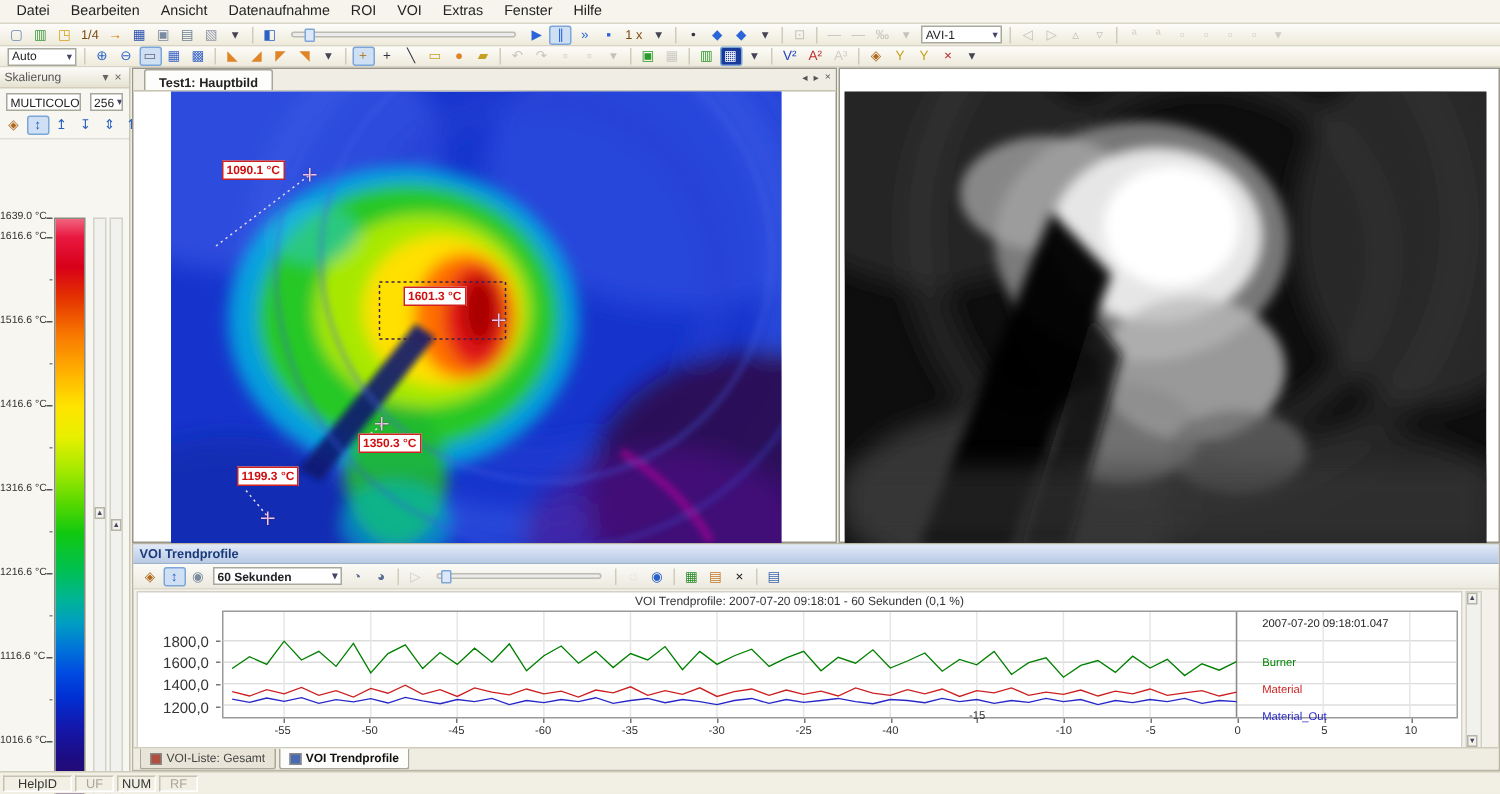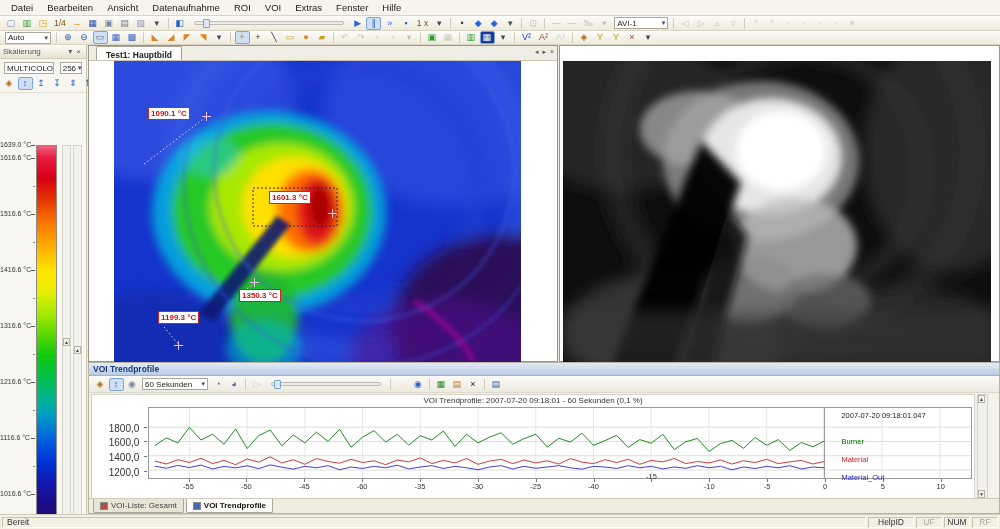--- a/index.html
+++ b/index.html
@@ -374,21 +374,21 @@
 </div>
 
 <div id="trendPanel">
   <div id="trendHdr">
     <span>VOI Trendprofile</span>
   </div>
   <div id="trendTb">
       <span class="tbtn" style="color: rgb(176, 106, 32);">◈</span>
       <span class="tbtn hi" style="color: rgb(42, 96, 192);">↕</span>
       <span class="tbtn" style="color: rgb(122, 138, 160);">◉</span>
-      <span class="tcombo" style="width: 66px;">
+      <span class="tcombo" style="width: 86px; font-weight: bold;">
         <span>60 Sekunden</span>
         <span class="arr">▾</span>
       </span>
       <span class="tbtn" style="color: rgb(90, 106, 144);">◔</span>
       <span class="tbtn" style="color: rgb(90, 106, 144);">◕</span>
       <span class="tsep"></span>
       <span class="tbtn off" style="color: rgb(136, 136, 136);">▷</span>
       <span class="tslider" style="width: 110px;">
         <span class="thumb" style="left: 2px;"></span>
       </span>
@@ -483,20 +483,19 @@
         <span>VOI-Liste: Gesamt</span>
       </div>
       <div class="btab active">
         <span class="ticon" style="background: rgb(74, 106, 176);"></span>
         <span>VOI Trendprofile</span>
       </div>
     </div>
 </div>
 
 <div id="statusbar">
-  <div id="stReady" class="scell">Bereit</div>
   <div class="scell" style="width:46px;justify-content:center">HelpID</div>
   <div id="stFlags" style="display:flex;gap:2px">
       <div class="scell flag" style="color: rgb(168, 164, 152);">UF</div>
       <div class="scell flag" style="color: rgb(51, 51, 51);">NUM</div>
       <div class="scell flag" style="color: rgb(168, 164, 152);">RF</div>
     </div>
 </div>
 
 </body></html>

